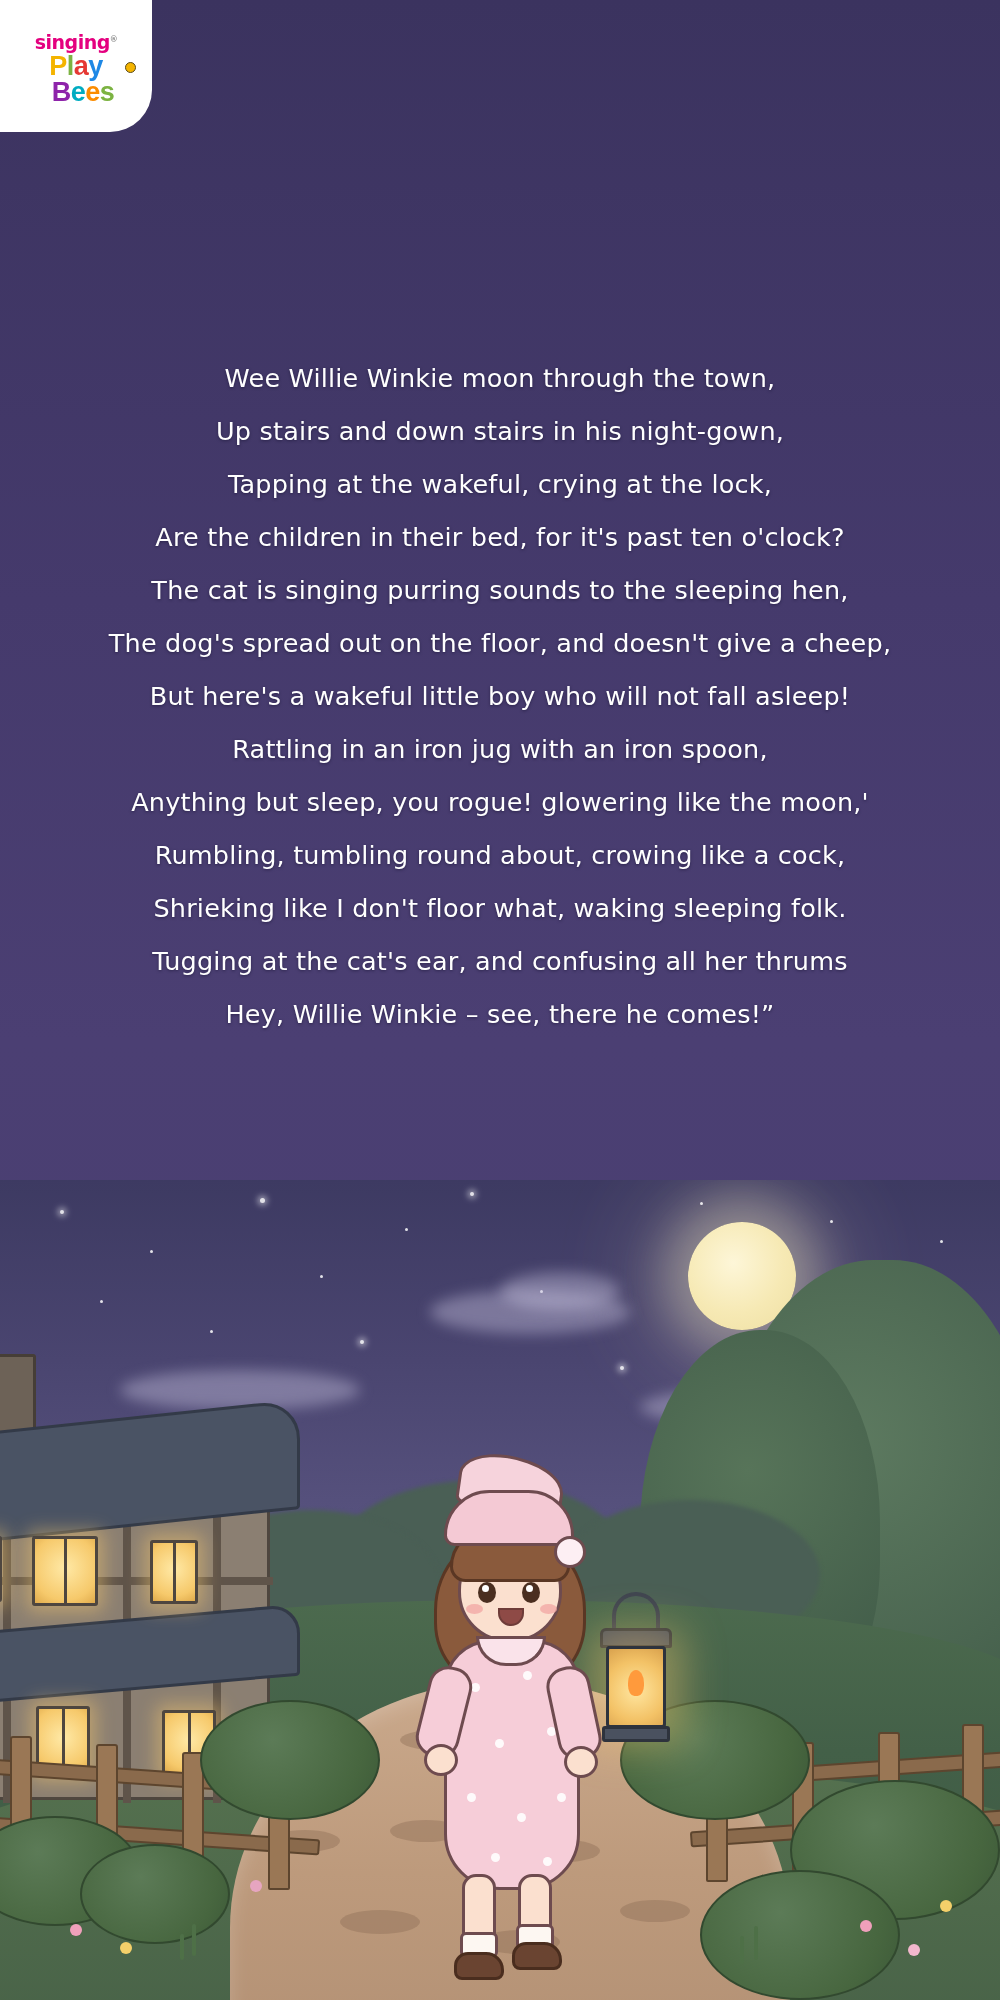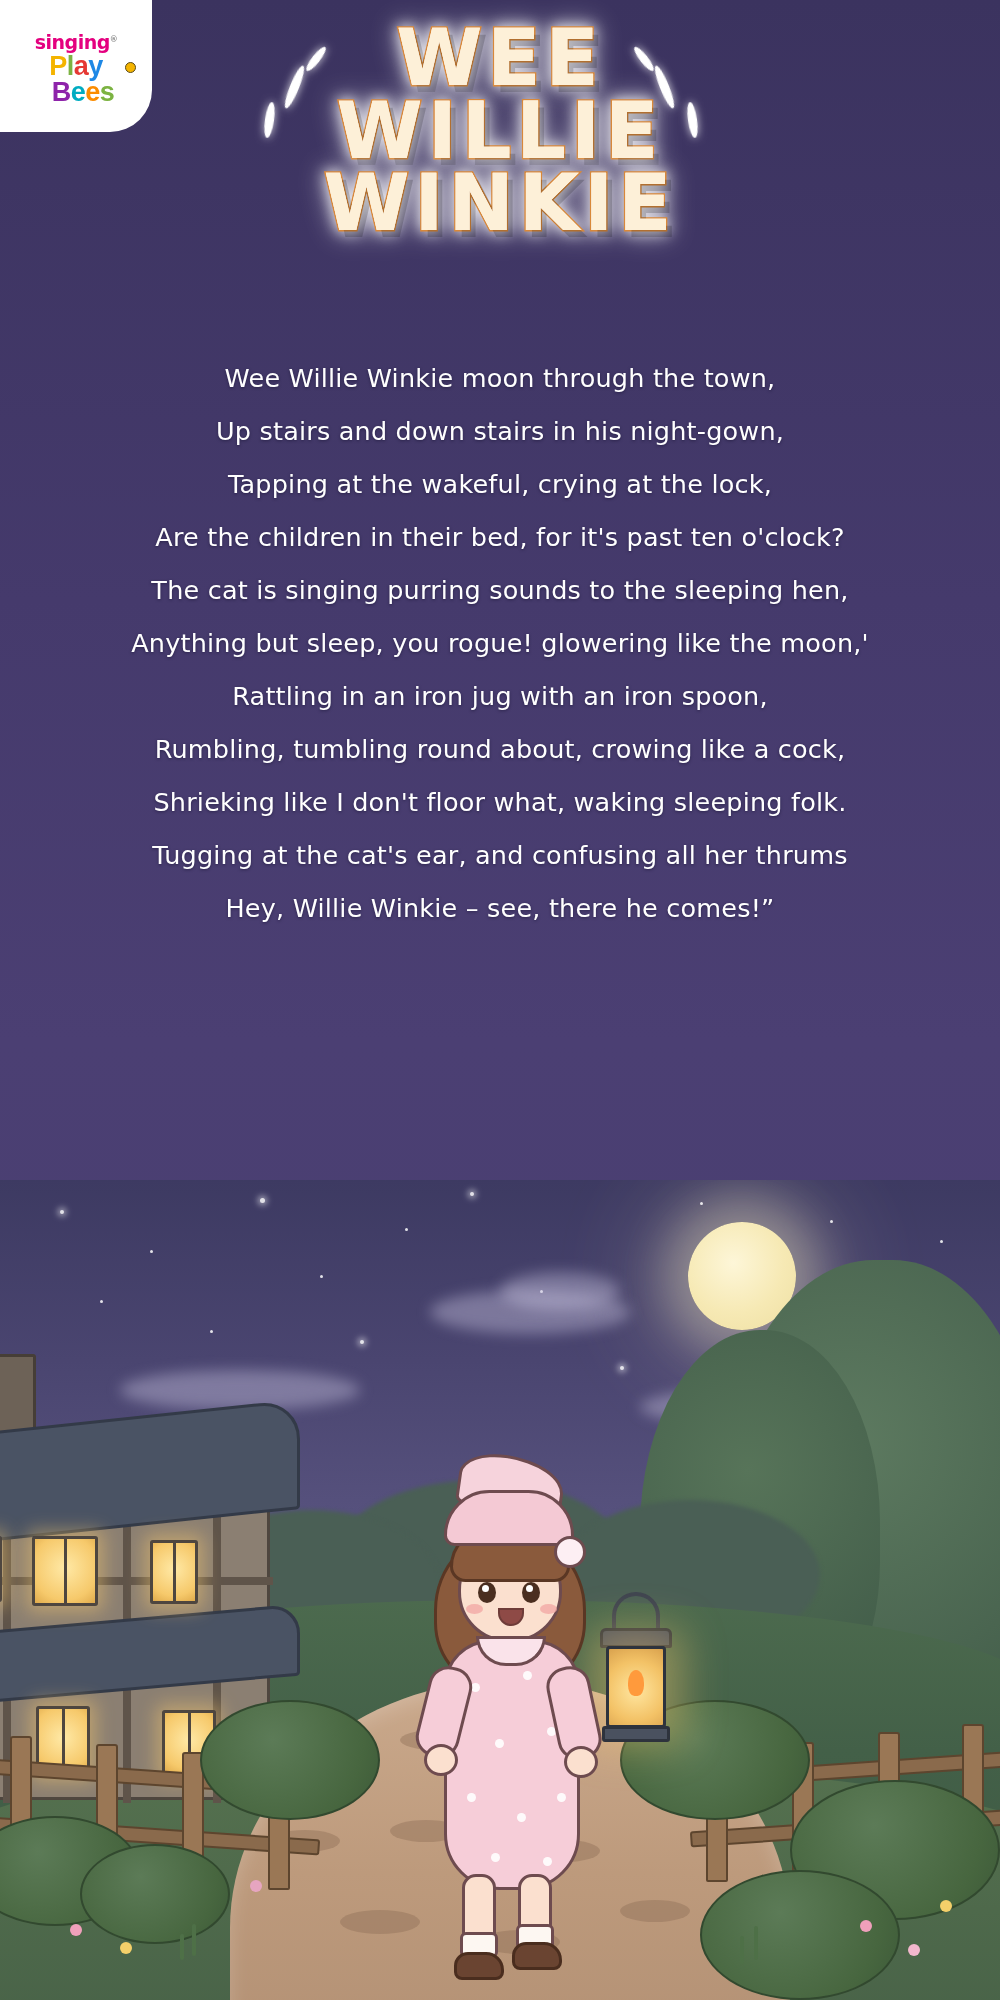--- a/index.html
+++ b/index.html
@@ -507,42 +507,31 @@
     </div>
     <div class="logo-play">
       <span class="l1">P</span><span class="l2">l</span><span class="l3">a</span><span class="l4">y</span>
     </div>
     <div class="logo-bees">
       <span class="l5">B</span><span class="l6">e</span><span class="l7">e</span><span class="l2">s</span>
     </div>
     <span class="bee-dot"></span>
   </div>
 
-  <div class="title-wrap">
-    <span class="spark sp-l1"></span>
-    <span class="spark sp-l2"></span>
-    <span class="spark sp-l3"></span>
-    <span class="spark sp-r1"></span>
-    <span class="spark sp-r2"></span>
-    <span class="spark sp-r3"></span>
-    <h1 class="title">
-      <span class="line">WEE</span>
-      <span class="line">WILLIE</span>
-      <span class="line">WINKIE</span>
-    </h1>
-  </div>
 
   <div class="poem">
     <div class="poem-line">Wee Willie Winkie moon through the town,</div>
     <div class="poem-line">Up stairs and down stairs in his night-gown,</div>
     <div class="poem-line">Tapping at the wakeful, crying at the lock,</div>
     <div class="poem-line">Are the children in their bed, for it's past ten o'clock?</div>
     <div class="poem-line">The cat is singing purring sounds to the sleeping hen,</div>
+    <div class="poem-line">The dog's spread out on the floor, and doesn't give a cheep,</div>
+    <div class="poem-line">But here's a wakeful little boy who will not fall asleep!</div>
+    <div class="poem-line">Rattling in an iron jug with an iron spoon,</div>
     <div class="poem-line">Anything but sleep, you rogue! glowering like the moon,'</div>
-    <div class="poem-line">Rattling in an iron jug with an iron spoon,</div>
     <div class="poem-line">Rumbling, tumbling round about, crowing like a cock,</div>
     <div class="poem-line">Shrieking like I don't floor what, waking sleeping folk.</div>
     <div class="poem-line">Tugging at the cat's ear, and confusing all her thrums</div>
     <div class="poem-line">Hey, Willie Winkie – see, there he comes!”</div>
   </div>
 
   <div class="scene">
     <div class="sky"></div>
 
     <div class="moon"></div>

